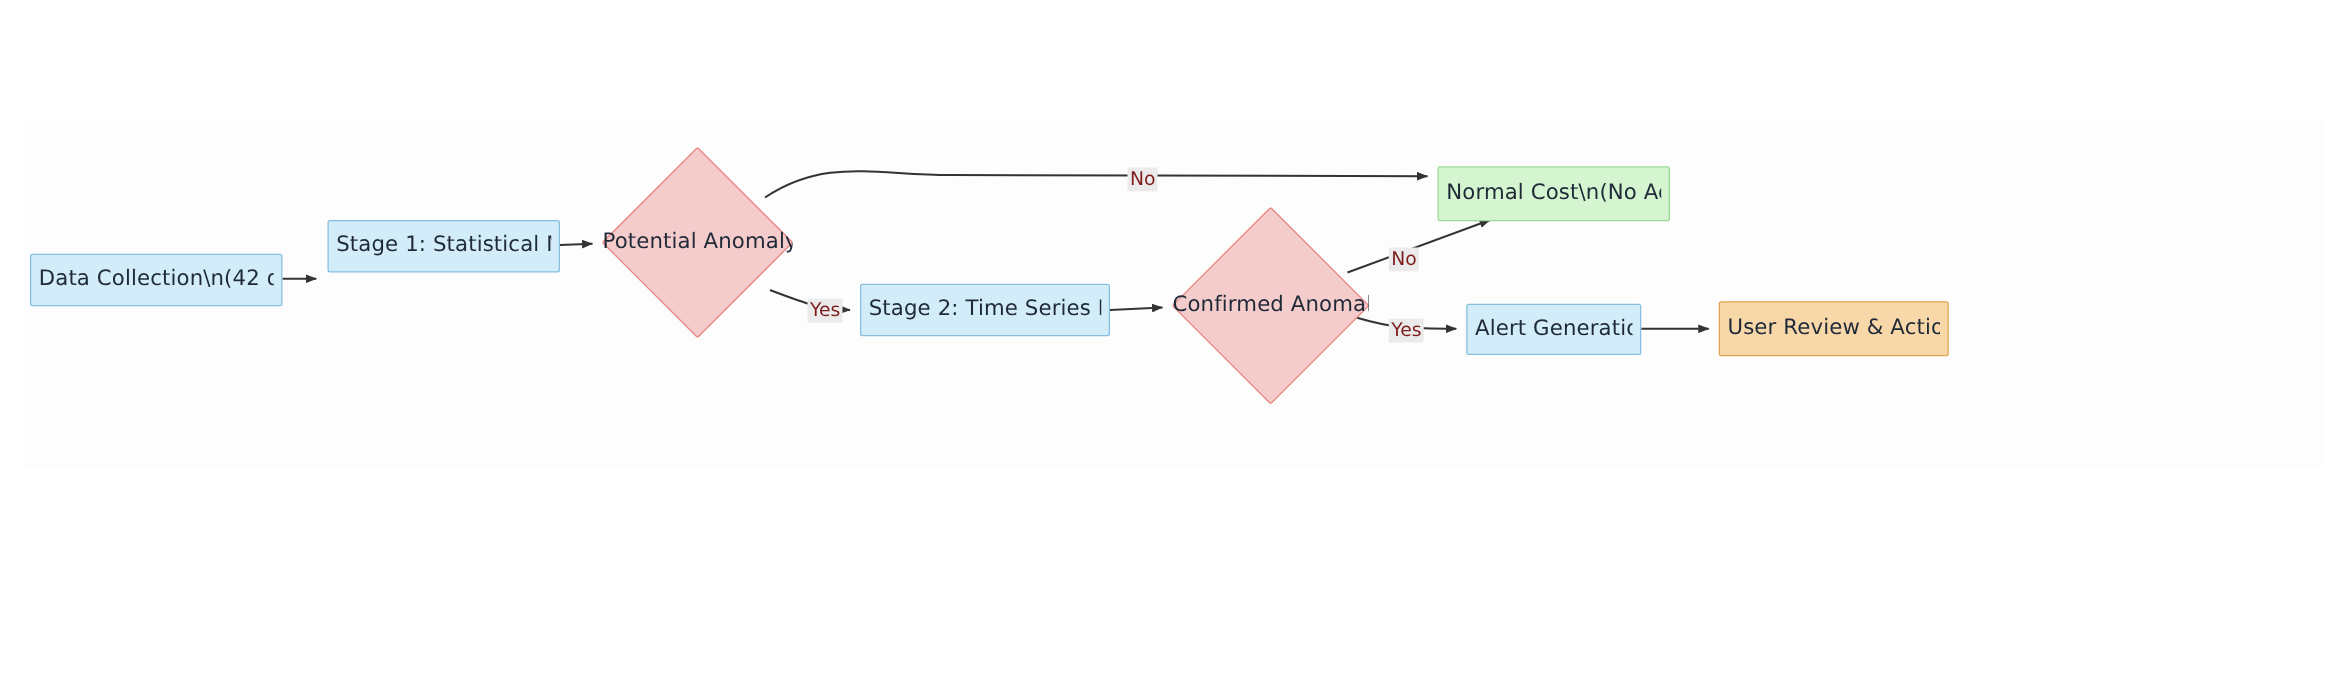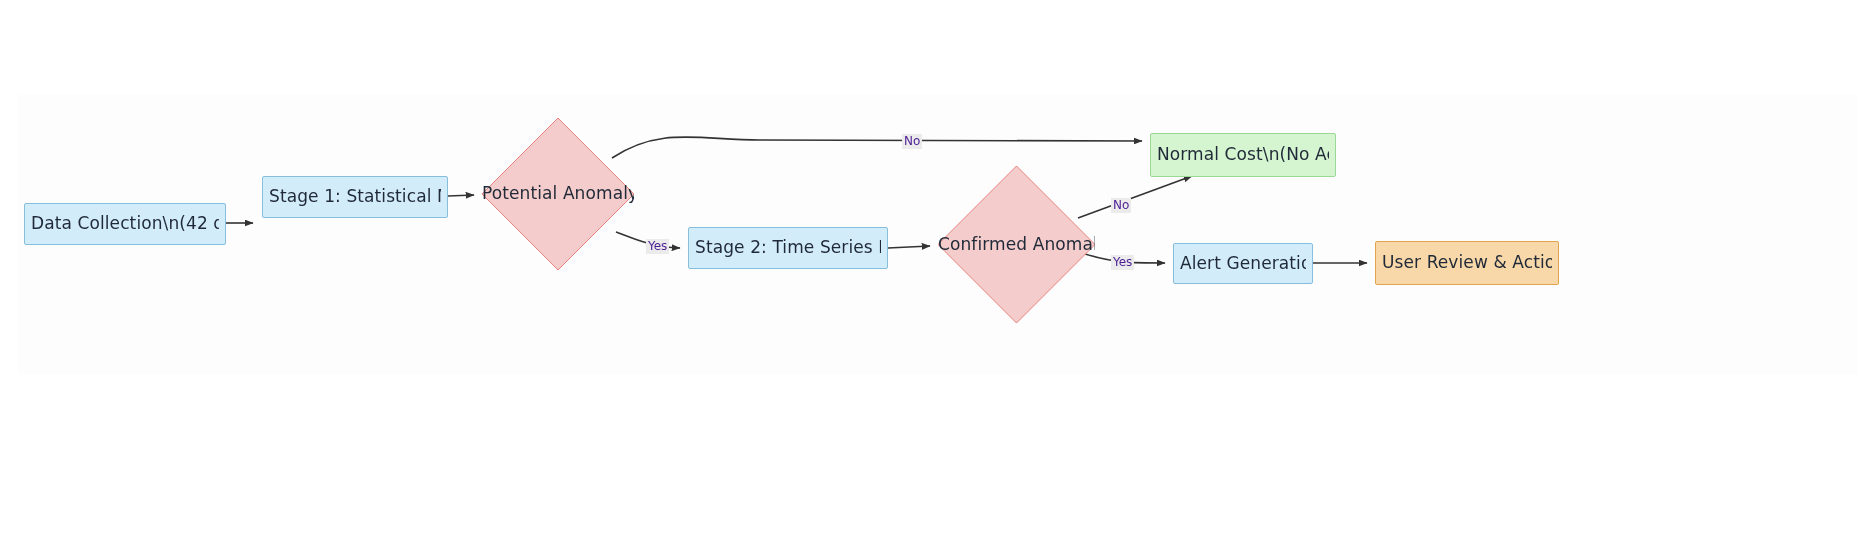--- a/index.html
+++ b/index.html
@@ -94,22 +94,22 @@
   }
   .node.decision .node-label {
     position: relative;
     z-index: 2;
     white-space: nowrap;
   }
 
   
   .edge-label {
     position: absolute;
-    font-size: 12px;
-    color: #4c1d95;
+    font-size: 15px;
+    color: #7f1d1d;
     background: #ebebeb;
     padding: 1px 2px;
     white-space: nowrap;
     line-height: 1.1;
   }
 </style>
 </head>
 <body>
 
 <div id="diagram-root">

